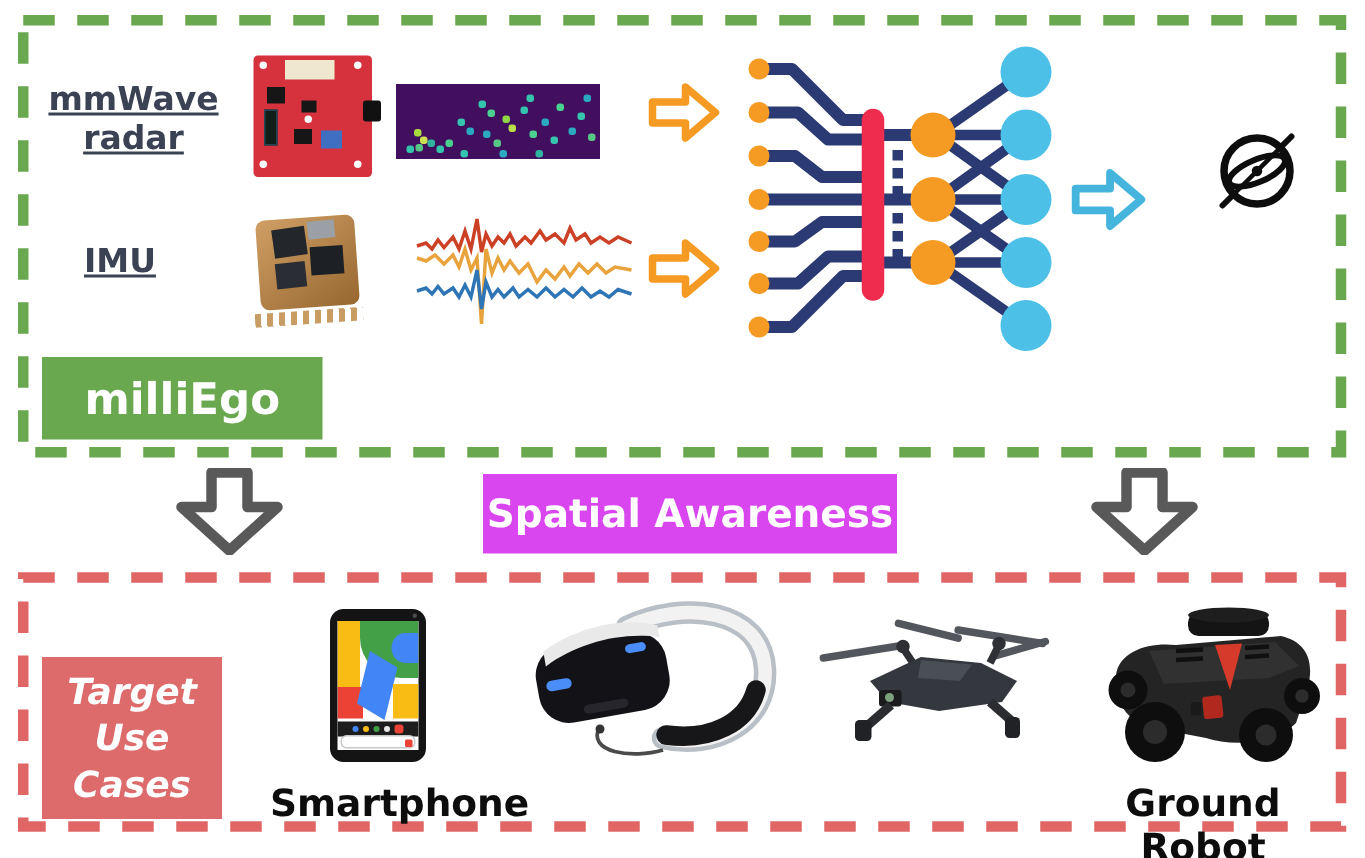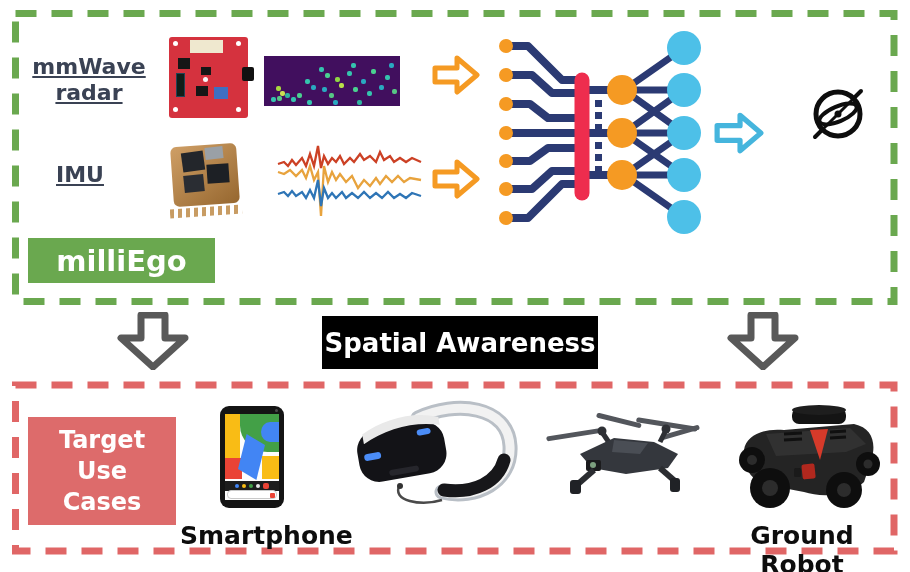--- a/index.html
+++ b/index.html
@@ -8,21 +8,21 @@
   .abs{position:absolute;}
   svg.abs{display:block;}
   .lbl{font-weight:bold;text-align:center;color:#3a4254;}
   .lbl-black{font-weight:bold;text-align:center;color:#0d0d0d;}
   .input-label{font-size:22px;line-height:26px;text-decoration:underline;}
   .model-label{font-size:26px;}
   .pose-label{font-size:24px;line-height:30px;color:#0d0d0d;}
   .uc-label{font-size:25px;}
   .box{display:flex;align-items:center;justify-content:center;color:#fff;font-weight:bold;text-align:center;}
   .milliego-box{background:#6aa84f;font-size:29px;}
-  .banner-box{background:#000000;font-size:26px;}
+  .banner-box{background:#d946ef;font-size:26px;}
   .target-box{background:#dd6b6b;font-size:24px;line-height:31px;flex-direction:column;}
   
   .pcb{background:#d5323e;border-radius:3px;}
   .pcb i{position:absolute;display:block;}
   .pcb .ant{left:26%;top:4%;width:42%;height:16%;background:#efe8cf;}
   .pcb .c1{left:12%;top:26%;width:15%;height:13%;background:#161616;}
   .pcb .conn{left:9%;top:44%;width:11%;height:30%;background:#101e19;border:1px solid #245;box-sizing:border-box;}
   .pcb .c2{left:41%;top:37%;width:12%;height:10%;background:#161616;}
   .pcb .c3{left:34%;top:60%;width:15%;height:13%;background:#161616;}
   .pcb .blue{left:57%;top:62%;width:18%;height:14%;background:#3f6fc1;}
@@ -177,31 +177,31 @@
   <svg class="abs" style="left:804px;top:80px" width="68" height="68" viewBox="0 0 68 68">
     <g stroke="#0d0d0d" fill="none" stroke-linecap="round">
       <line x1="11" y1="57" x2="57" y2="11" stroke-width="4"></line>
       <circle cx="34" cy="34" r="22" stroke-width="5" fill="#fff"></circle>
       <ellipse cx="34" cy="34" rx="20" ry="7.5" stroke-width="4" transform="rotate(-23 34 34)"></ellipse>
       <line x1="20" y1="48" x2="48" y2="20" stroke-width="3"></line>
     </g>
     <circle cx="34" cy="34" r="3.5" fill="#0d0d0d"></circle>
   </svg>
 
-  <div class="abs box milliego-box" style="left:28px;top:238px;width:187px;height:45px;">milliEgo</div>
+  <div class="abs box milliego-box" style="left:28px;top:238px;width:187px;height:55px;">milliEgo</div>
 
   <svg class="abs" style="left:114px;top:312px" width="78" height="58" viewBox="0 0 78 58">
     <path d="M27,3 H51 V26 H71 L39,55 7,26 H27 Z" fill="#fff" stroke="#595959" stroke-width="7" stroke-linejoin="round"></path>
   </svg>
   <div class="abs box banner-box" style="left:322px;top:316px;width:276px;height:53px;">Spatial Awareness</div>
   <svg class="abs" style="left:724px;top:312px" width="78" height="58" viewBox="0 0 78 58">
     <path d="M27,3 H51 V26 H71 L39,55 7,26 H27 Z" fill="#fff" stroke="#595959" stroke-width="7" stroke-linejoin="round"></path>
   </svg>
 
-  <div class="abs box target-box" style="left:28px;top:417px;width:148px;height:108px;">
+  <div class="abs box target-box" style="left:28px;top:438px;width:120px;height:108px;font-style:italic;">
     <div>Target</div>
     <div>Use</div>
     <div>Cases</div>
   </div>
 
   <div class="abs phone" style="left:220px;top:406px;width:66px;height:104px;">
     <i class="bd"></i>
     <i class="cam"></i>
     <i class="scr">
       <i class="w1"></i>

